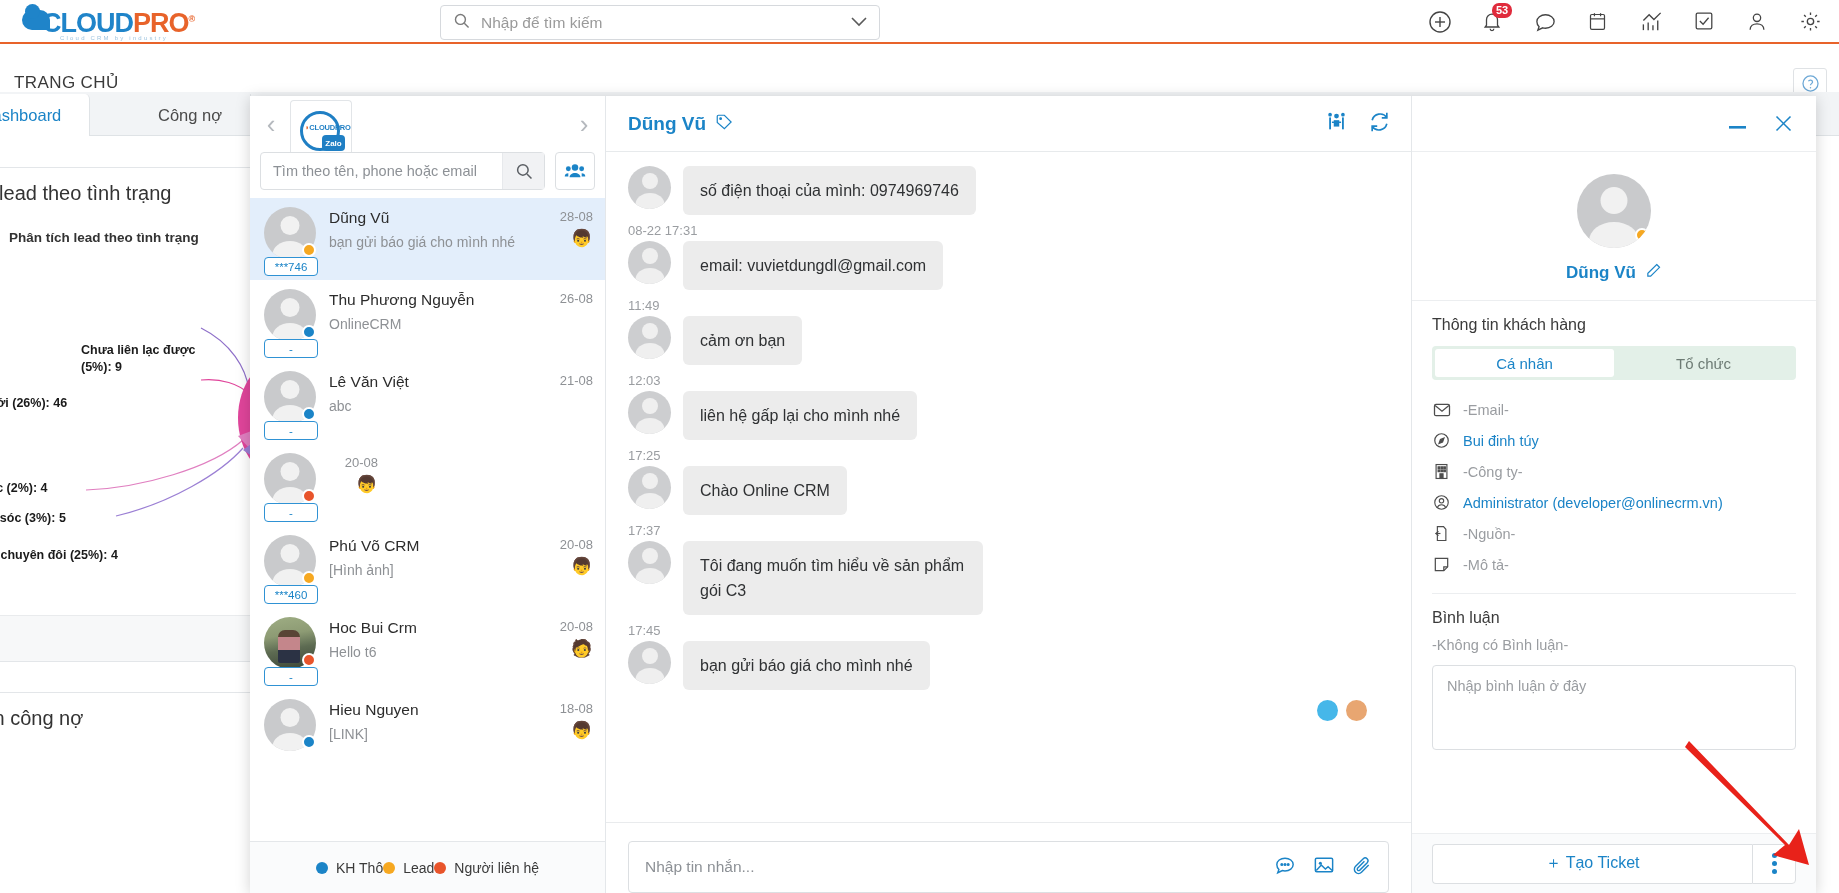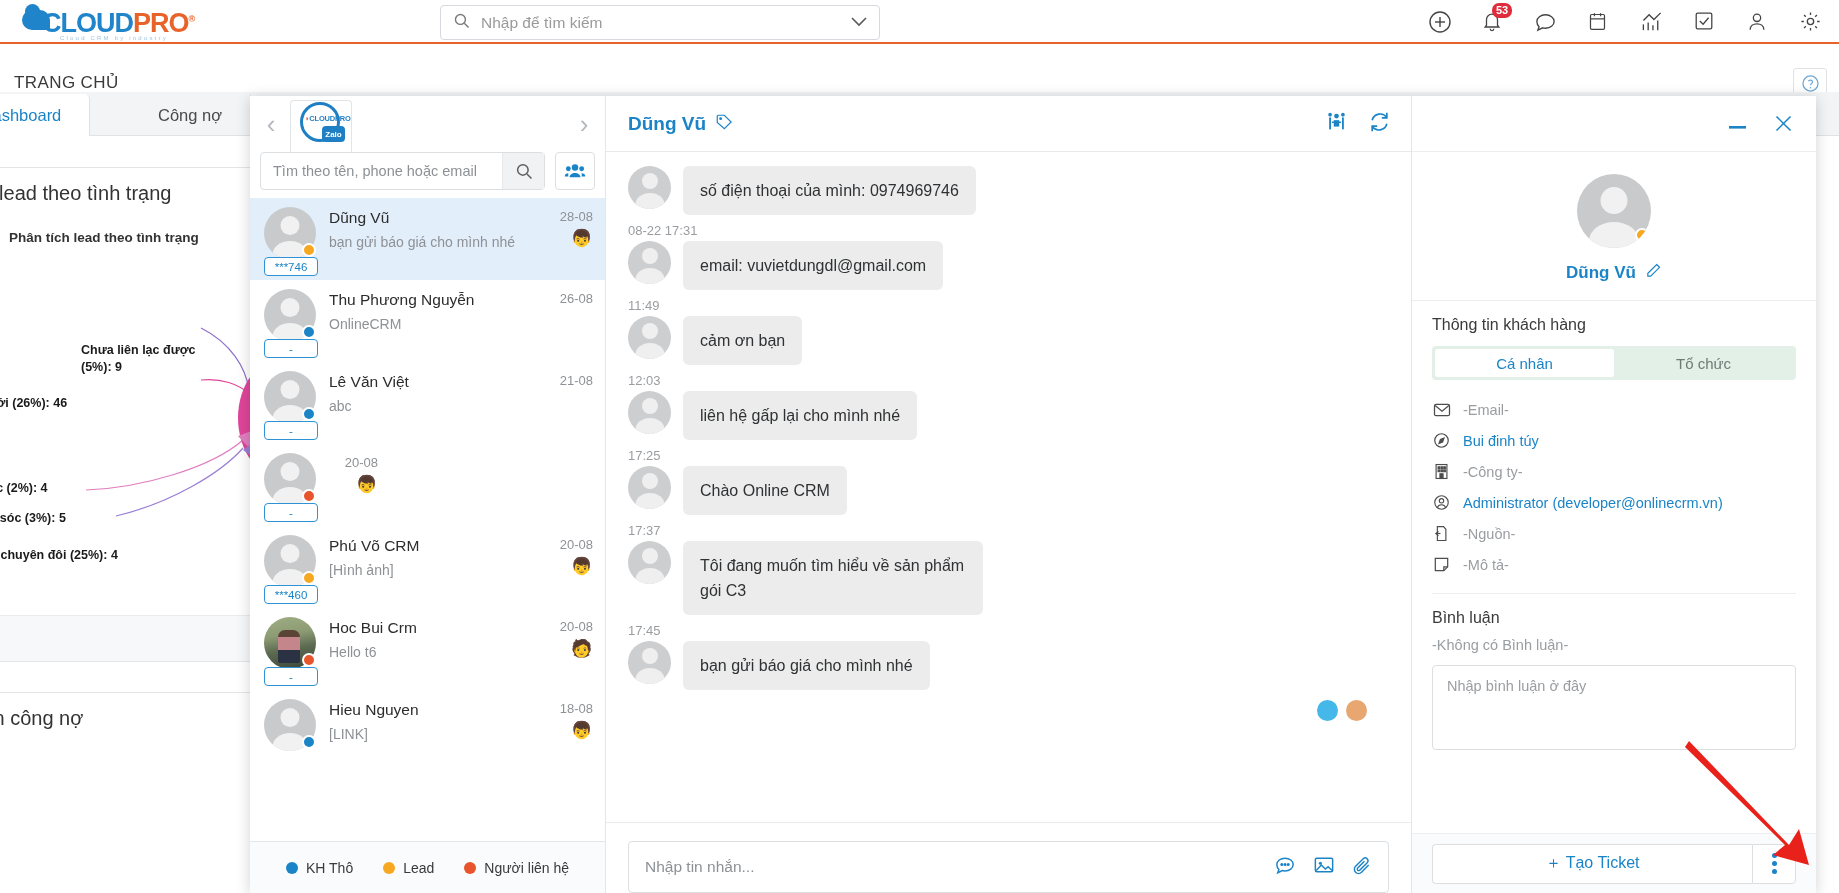--- a/index.html
+++ b/index.html
@@ -98,21 +98,21 @@
     position: absolute; left: 250px; top: 96px; width: 1566px; height: 797px;
     background: #fff; box-shadow: 0 2px 14px rgba(0,0,0,.18);
     display: flex;
   }
   
   .convcol { width: 356px; height: 797px; border-right: 1px solid #e4e7ea; display:flex; flex-direction:column; background:#fff;}
   .conv-tabs { height: 56px; display: flex; align-items: center; padding: 0 8px; position:relative;}
   .arrow-btn { width: 26px; height: 40px; display:flex; align-items:center; justify-content:center; color:#b5b9be; font-size: 26px; cursor:pointer; }
   .channel-tab {
     width: 62px; height: 52px; border:1px solid #e2e5e8; border-bottom:none;
-    border-radius: 4px 4px 0 0; display:flex; align-items:flex-start; justify-content:center;
+    border-radius: 4px 4px 0 0; display:flex; align-items:flex-end; justify-content:center;
     margin: 4px 6px 0 6px; background:#fff;
   }
   .zalo-badge {
     position: relative; width: 46px; height: 42px;
   }
   .zalo-ring { position:absolute; left:2px; top:1px; width:40px; height:40px; border:3px solid #1f7fc4; border-radius:50%; }
   .zalo-mini {
     position:absolute; right:-1px; bottom:1px; width:23px; height:16px; background:#1f7fc4; color:#fff;
     font-size:8px; font-weight:bold; display:flex; align-items:center; justify-content:center;
     border-radius:4px;
@@ -158,21 +158,21 @@
   .conv-right { width: 62px; flex:none; text-align:right; padding-top:2px;}
   .conv-date { font-size: 13px; color:#8e9195;}
   .conv-emoji { margin-top: 6px; font-size: 17px; line-height:17px; }
   .conv-tag {
     position:absolute; left: 14px; bottom: 4px; min-width: 54px; height: 19px; padding: 0 9px;
     border: 1px solid #2f92d4; border-radius: 4px; color:#1b84c7; font-size:11.5px;
     display:flex; align-items:center; justify-content:center; background:#fff;
   }
   .legend {
     height: 52px; border-top:1px solid #e4e7ea; display:flex; align-items:center;
-    justify-content:center; gap: 30px; background:#fafbfc;
+    justify-content:center; background:#fafbfc;
   }
   .legend-item { display:flex; align-items:center; gap:8px; font-size:14px; color:#3a3a3a;}
   .legend-dot { width:12px; height:12px; border-radius:50%; }
 
   
   .msgcol { flex: 1; display:flex; flex-direction:column; border-right:1px solid #e4e7ea; min-width:0;}
   .msghead {
     height: 56px; border-bottom:1px solid #e7eaec; display:flex; align-items:center;
     padding: 0 20px 0 22px;
   }

